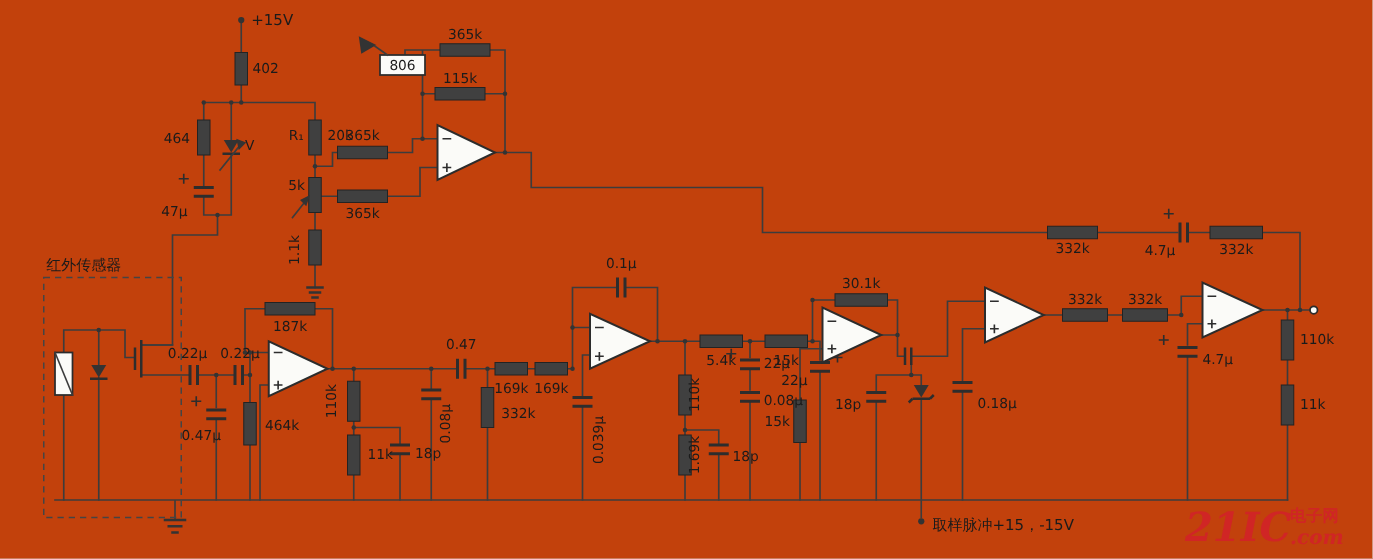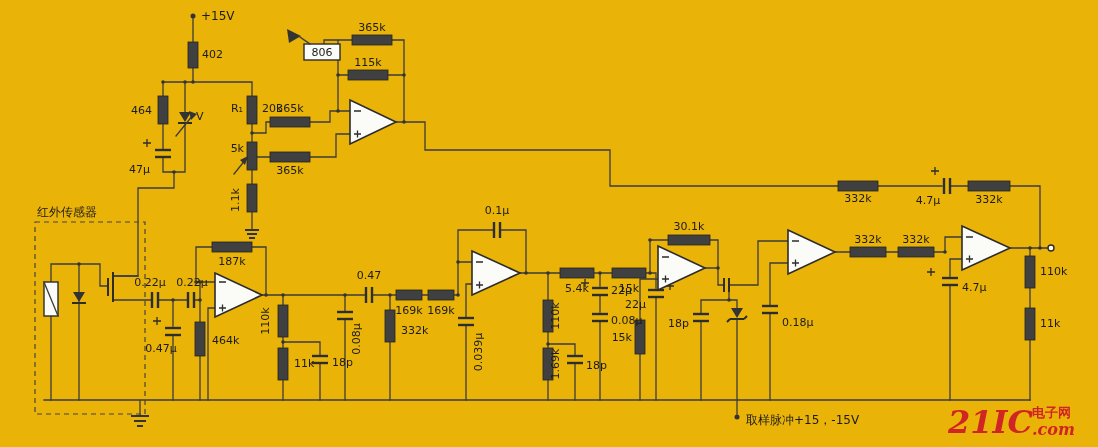--- a/index.html
+++ b/index.html
@@ -1,16 +1,16 @@
 <!DOCTYPE html>
 <html><head>
 <meta charset="utf-8">
 <style>
   html,body{margin:0;padding:0;background:#d9d9d9}
-  .page{position:relative;width:1098px;height:447px;background:#eab308;overflow:hidden;margin:0 auto}
+  .page{position:relative;width:1098px;height:447px;background:#c2410c;overflow:hidden;margin:0 auto}
   svg{position:absolute;left:0;top:0}
   .w{fill:none;stroke:#3c3c3c;stroke-width:1.3;stroke-linecap:square}
   .res{fill:#404040;stroke:#232323;stroke-width:.8}
   .cap line{stroke:#2d2d2d;stroke-width:2.4}
   .sym{fill:#fbfbf8;stroke:#2c2c2c;stroke-width:1.4}
   .opamp{fill:#fbfbf8;stroke:#2c2c2c;stroke-width:1.6}
   .dio{fill:#333;stroke:none}
   .bar{stroke:#2d2d2d;stroke-width:2}
   .pm{fill:none;stroke:#2d2d2d;stroke-width:1.3}
   .dot{fill:#333}

